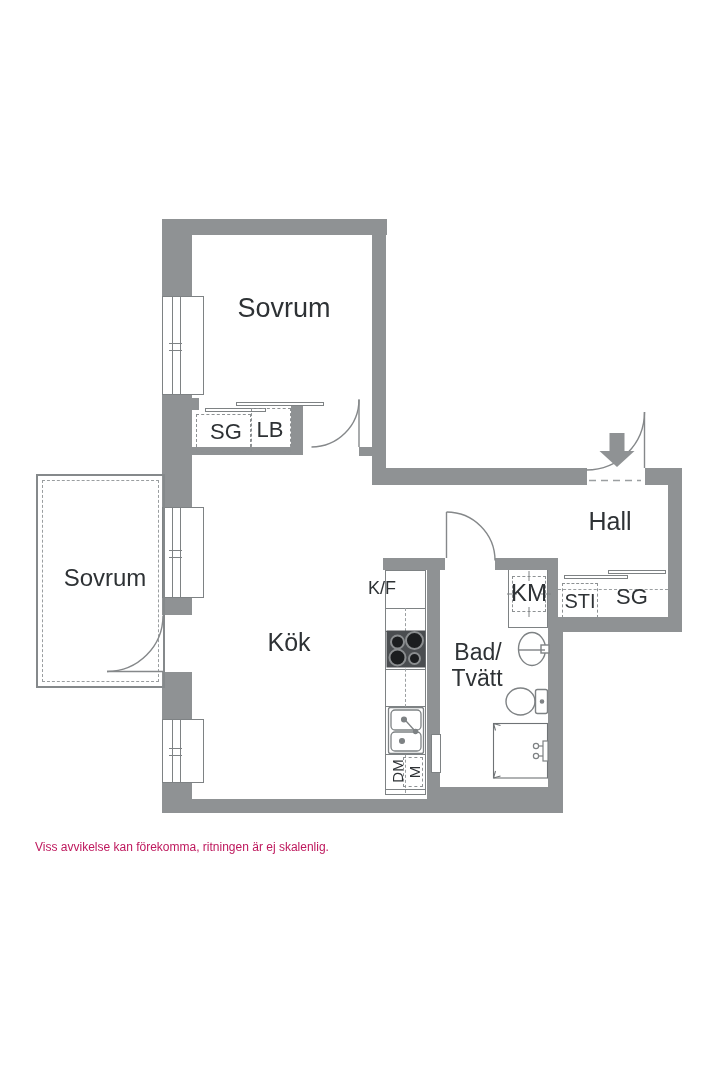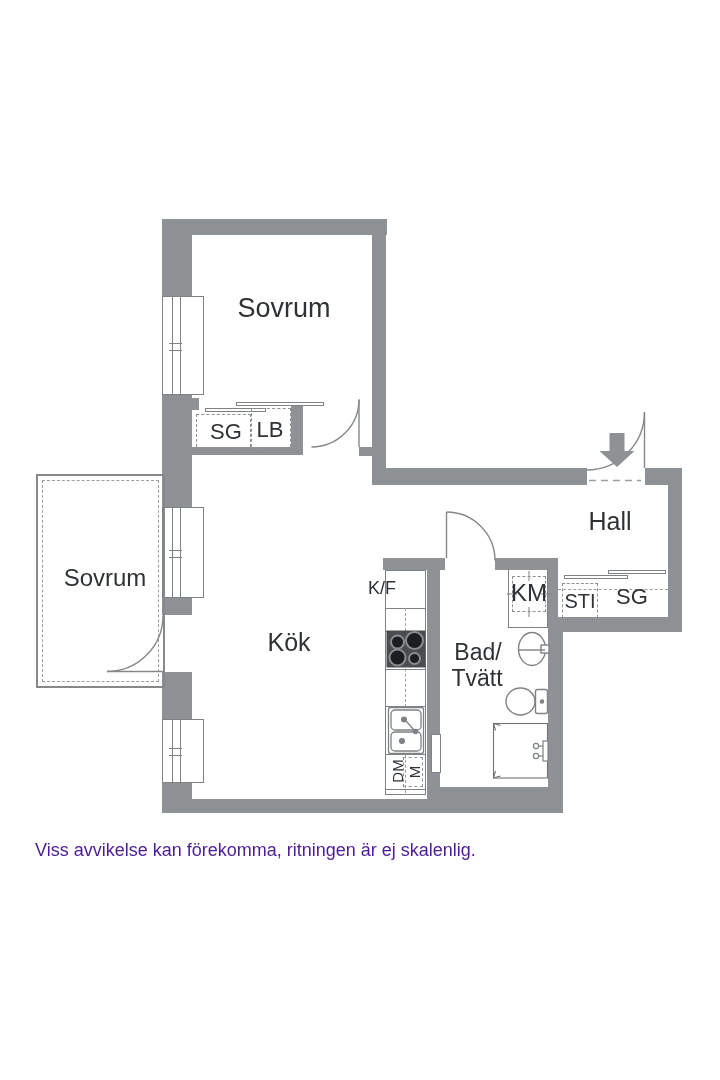--- a/index.html
+++ b/index.html
@@ -13,21 +13,21 @@
   .pane{position:absolute;left:9px;top:-1px;bottom:-1px;width:7px;
         border-left:1px solid #7E8284;border-right:1px solid #7E8284;}
   .wtick{position:absolute;left:6px;width:13px;height:6px;top:50%;margin-top:-3px;
          border-top:1px solid #7E8284;border-bottom:1px solid #7E8284;}
   .thin{position:absolute;border:1px solid #7E8284;background:#fff;box-sizing:border-box;}
   .dashed{position:absolute;border:1px dashed #8d9193;box-sizing:border-box;background:transparent;}
   .dashline{position:absolute;border-top:1px dashed #9b9fa1;height:0;}
   .slide{position:absolute;height:4px;background:#fff;border:1px solid #7E8284;box-sizing:border-box;}
   .vdash{position:absolute;width:0;border-left:1px dashed #9b9fa1;}
   svg{position:absolute;left:0;top:0;pointer-events:none;}
-  .footer{position:absolute;color:#4c1d95;font-size:18px;}
+  .footer{position:absolute;color:#be185d;font-size:12px;}
 </style>
 </head>
 <body>
 
 <div class="canvas">
 
   <div class="wall" style="left:162px;top:219px;width:225px;height:16px"></div>
   <div class="wall" style="left:162px;top:235px;width:30px;height:62px"></div>
   <div class="wall" style="left:162px;top:395px;width:30px;height:112px"></div>
   <div class="wall" style="left:162px;top:598px;width:30px;height:17px"></div>

